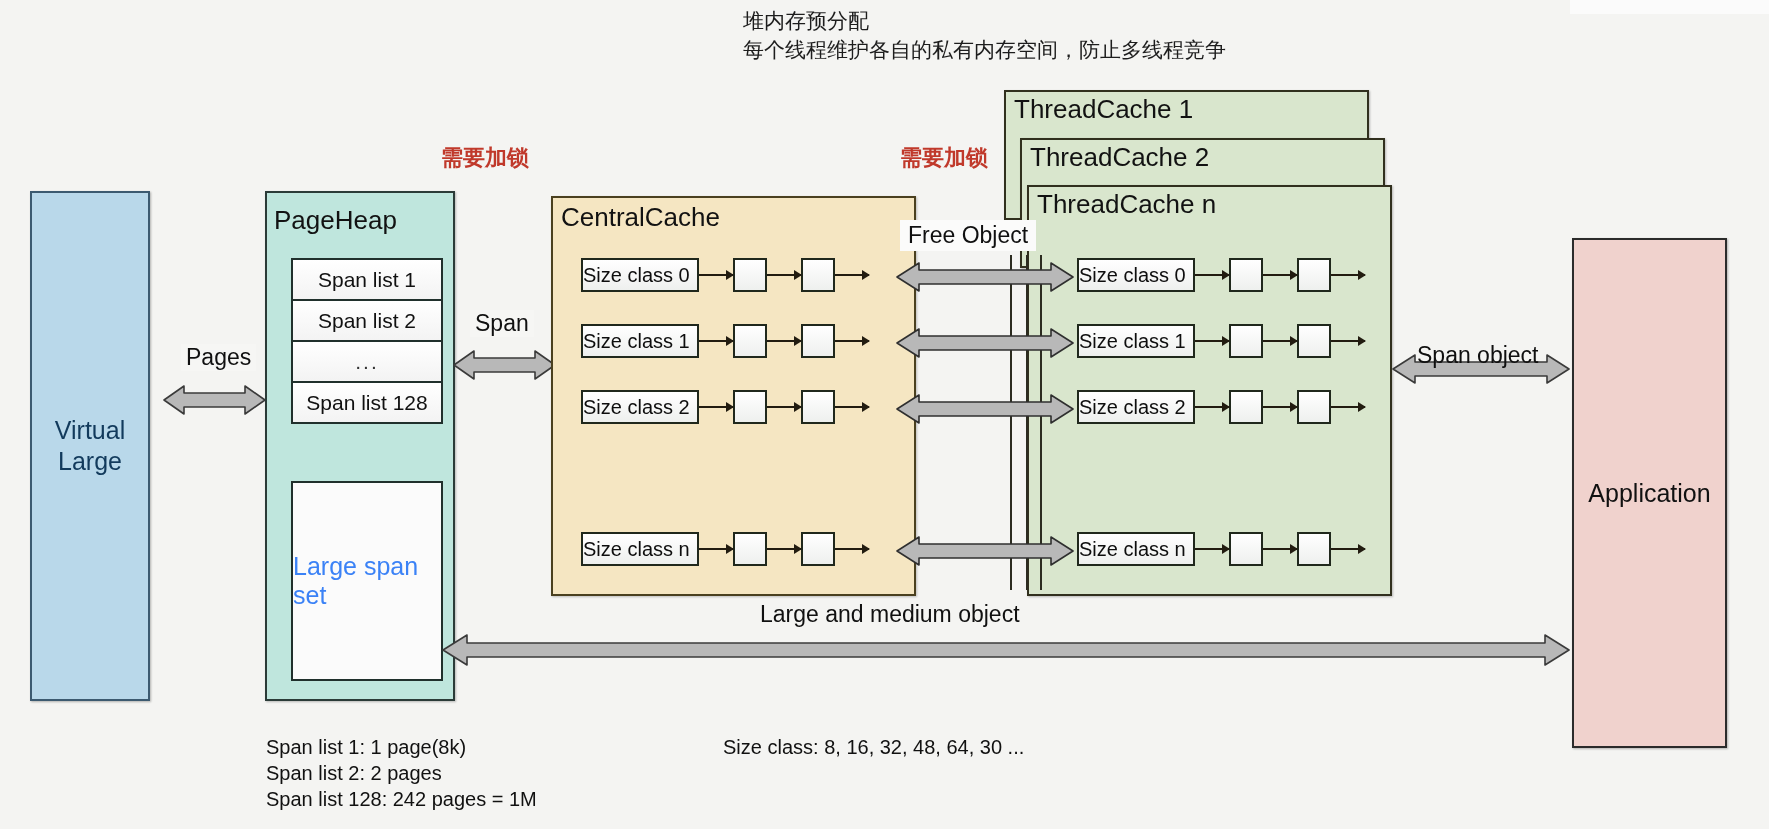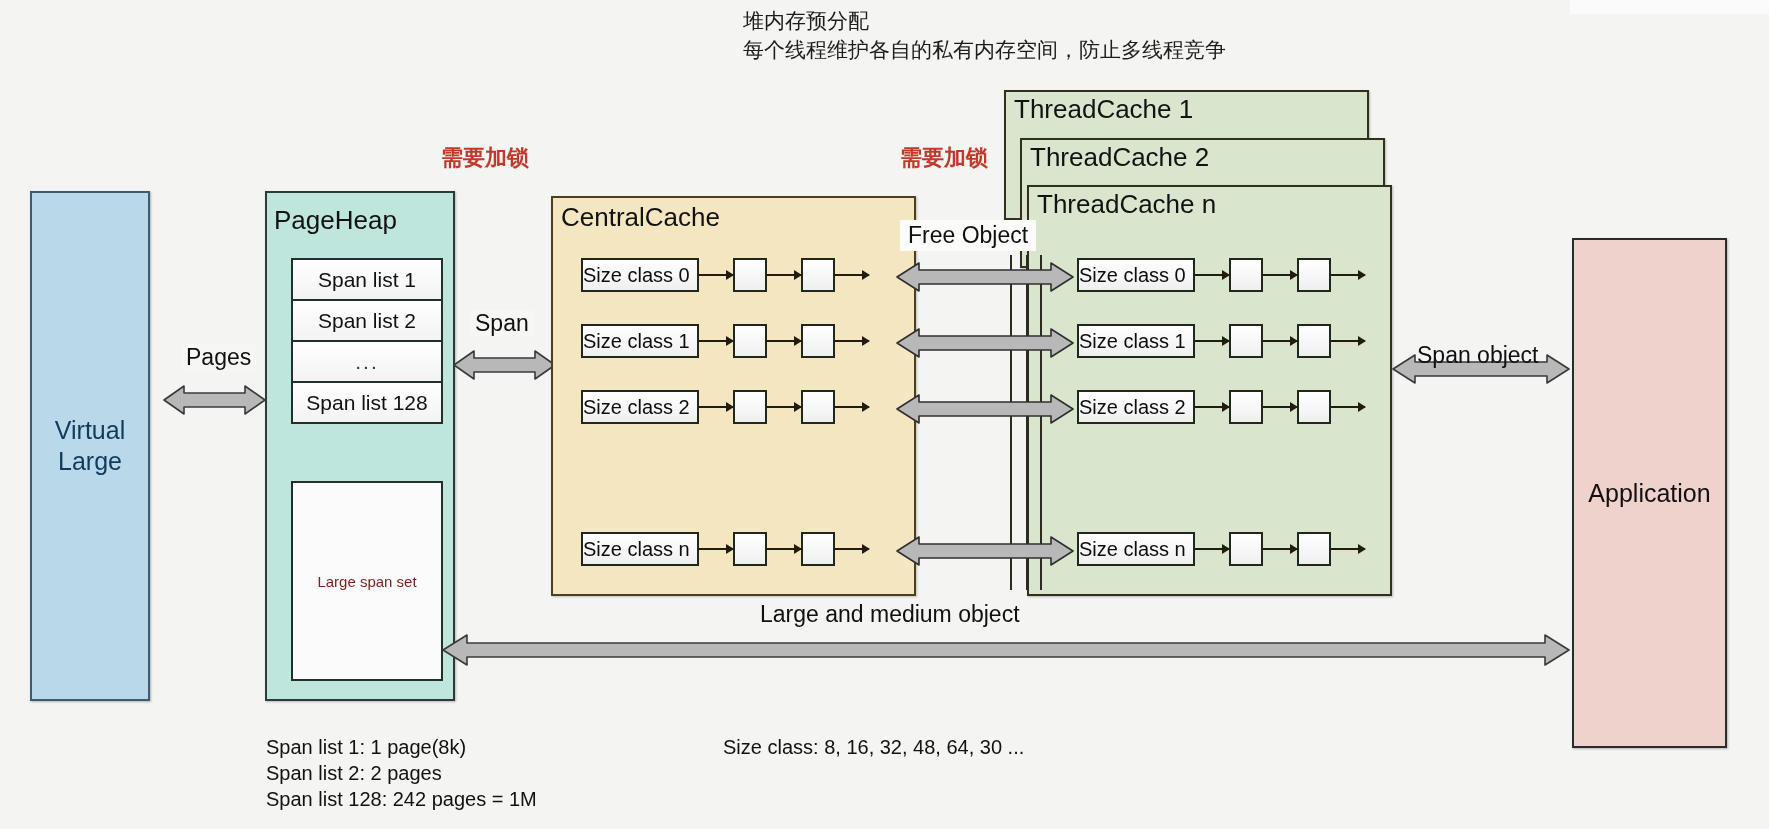--- a/index.html
+++ b/index.html
@@ -96,22 +96,22 @@
   .spanlist-row:last-child { border-bottom: none; }
   .spanlist-row.dots { font-size: 21px; letter-spacing: 2px; color:#333; }
 
   .largespan {
     position: absolute;
     border: 2px solid #20302c;
     background: #fbfbfb;
     display: flex;
     align-items: center;
     justify-content: center;
-    font-size: 15px;
-    color: #7f1d1d;
+    font-size: 25px;
+    color: #3b82f6;
   }
 
   
   .centralcache {
     background: #f5e6c2;
     border: 2px solid #4a401f;
     box-shadow: 1px 1px 2px rgba(0,0,0,.22);
   }
   
   .threadcache {

